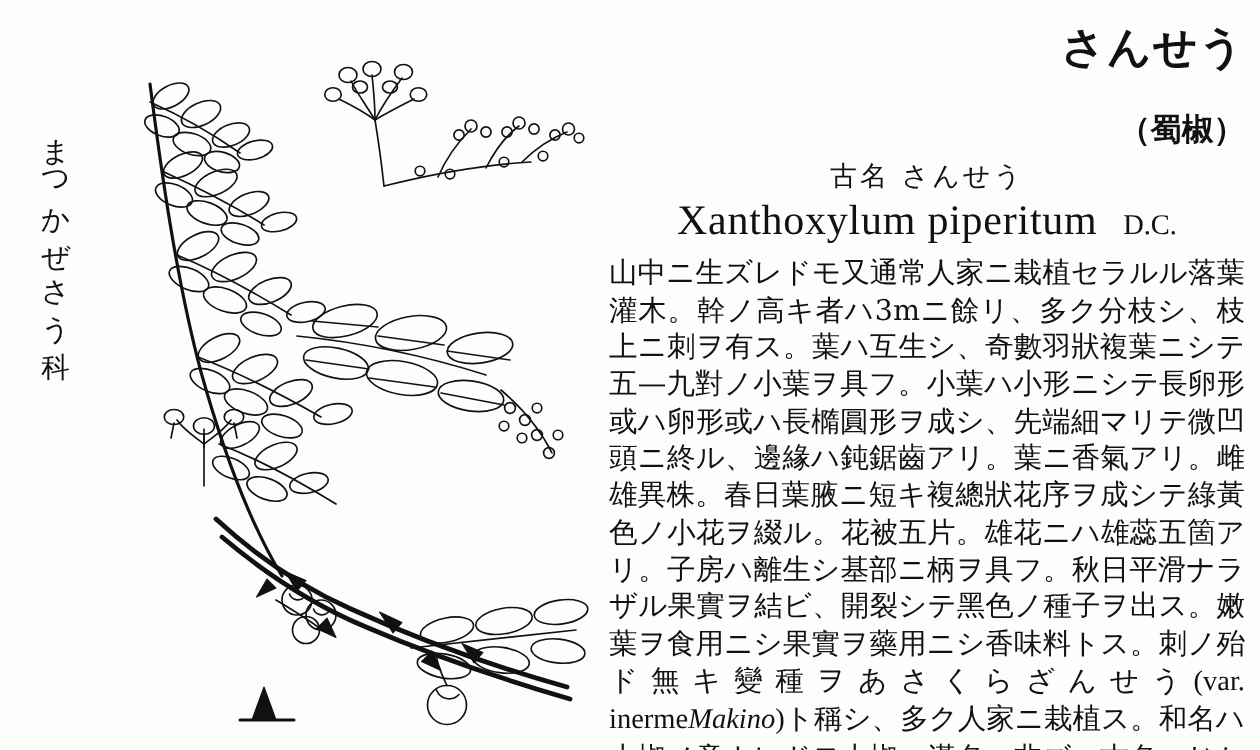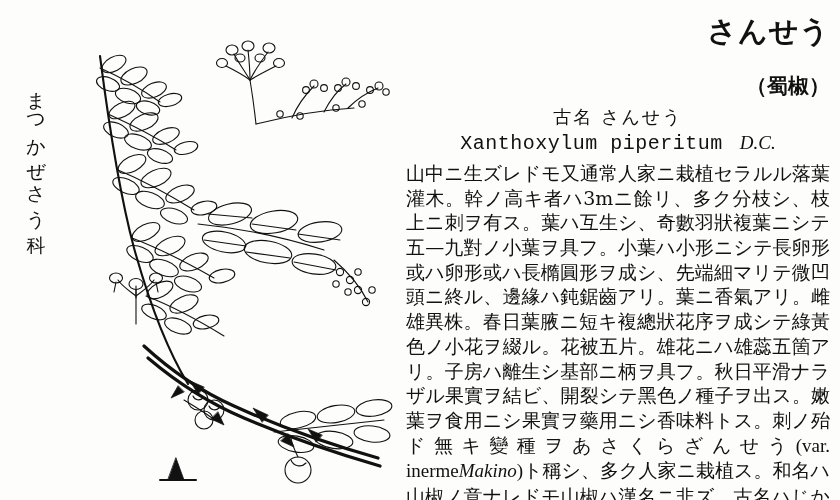--- a/index.html
+++ b/index.html
@@ -91,27 +91,26 @@
     margin-top: 2px;
     letter-spacing: 2px;
   }
   #old-name-label { }
   #scientific-row {
     text-align: center;
     margin-top: 3px;
     white-space: nowrap;
   }
   #genus-species {
-    font-size: 20px;
+    font-size: 28px;
     letter-spacing: 0.5px;
-    font-family: Liberation Mono, monospace;
+    font-family: Liberation Serif, serif;
   }
   #authority {
     font-size: 19px;
-    font-style: italic;
     font-family: "Liberation Serif", serif;
     margin-left: 12px;
   }
   #body-text {
     margin-top: 6px;
     font-size: 19px;
     line-height: 1.30;
     text-align: justify;
     letter-spacing: 0px;
     font-family: "DejaVu Serif", serif;

